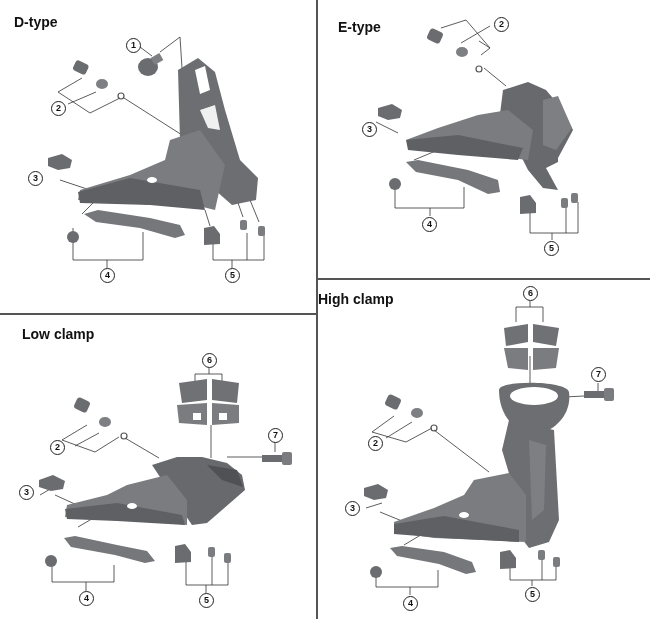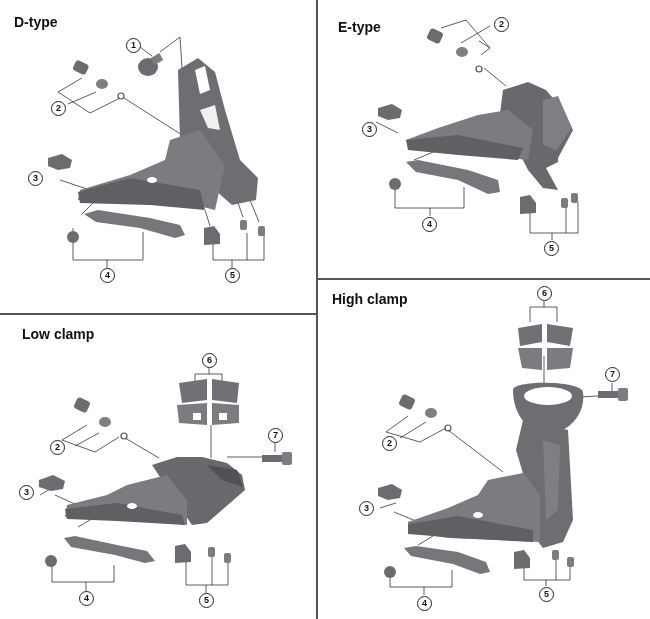--- a/index.html
+++ b/index.html
@@ -160,21 +160,21 @@
       <rect x="217" y="238" width="7" height="10" rx="2" fill="#7a7c80"></rect>
   </svg>
   <div class="callout" style="left:43px;top:125px;">2</div>
   <div class="callout" style="left:12px;top:170px;">3</div>
   <div class="callout" style="left:72px;top:276px;">4</div>
   <div class="callout" style="left:192px;top:278px;">5</div>
   <div class="callout" style="left:195px;top:38px;">6</div>
   <div class="callout" style="left:261px;top:113px;">7</div>
 </div>
 
-<div class="panel" style="left:318px;top:280px;width:332px;height:339px;">
+<div class="panel" style="left:304px;top:280px;width:332px;height:339px;">
   <div class="panel-title" style="left:14px;top:11px;">High clamp</div>
   <svg class="art" width="332" height="339">
     <g stroke="#333" stroke-width="0.8" fill="none">
       <polyline points="212,42 212,27 239,27 239,42"></polyline>
         <line x1="226" y1="27" x2="226" y2="21"></line>
       <line x1="226" y1="76" x2="226" y2="135"></line>
       <line x1="294" y1="103" x2="294" y2="116"></line>
         <line x1="280" y1="116" x2="240" y2="118"></line>
       <polyline points="68,152 90,136"></polyline>
         <polyline points="68,152 102,162 128,148"></polyline>

